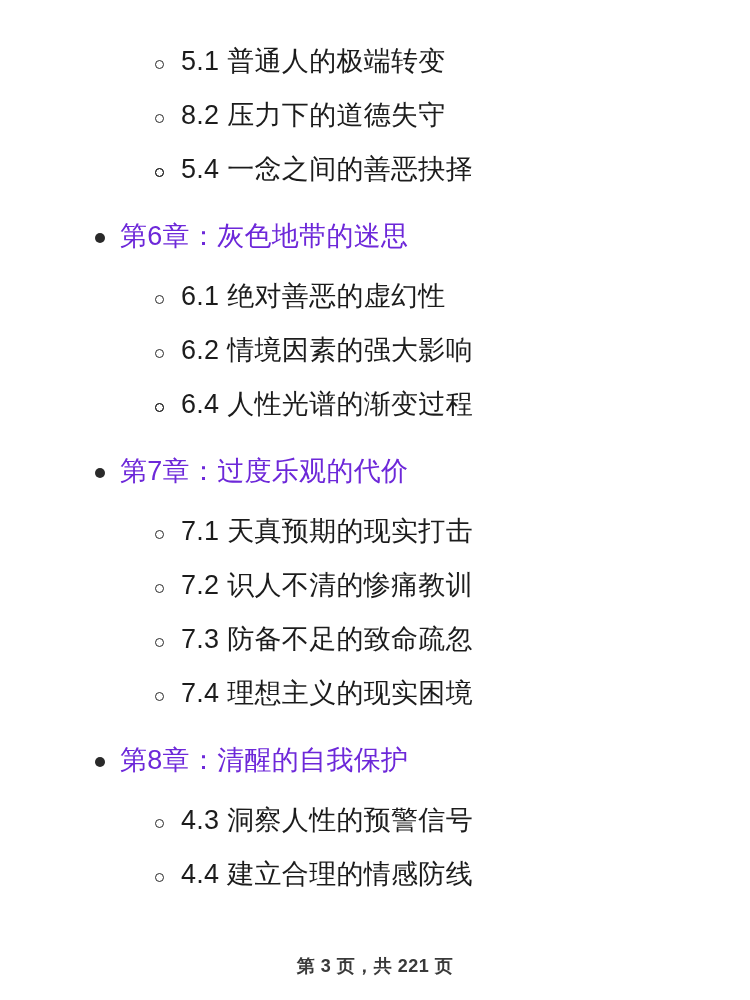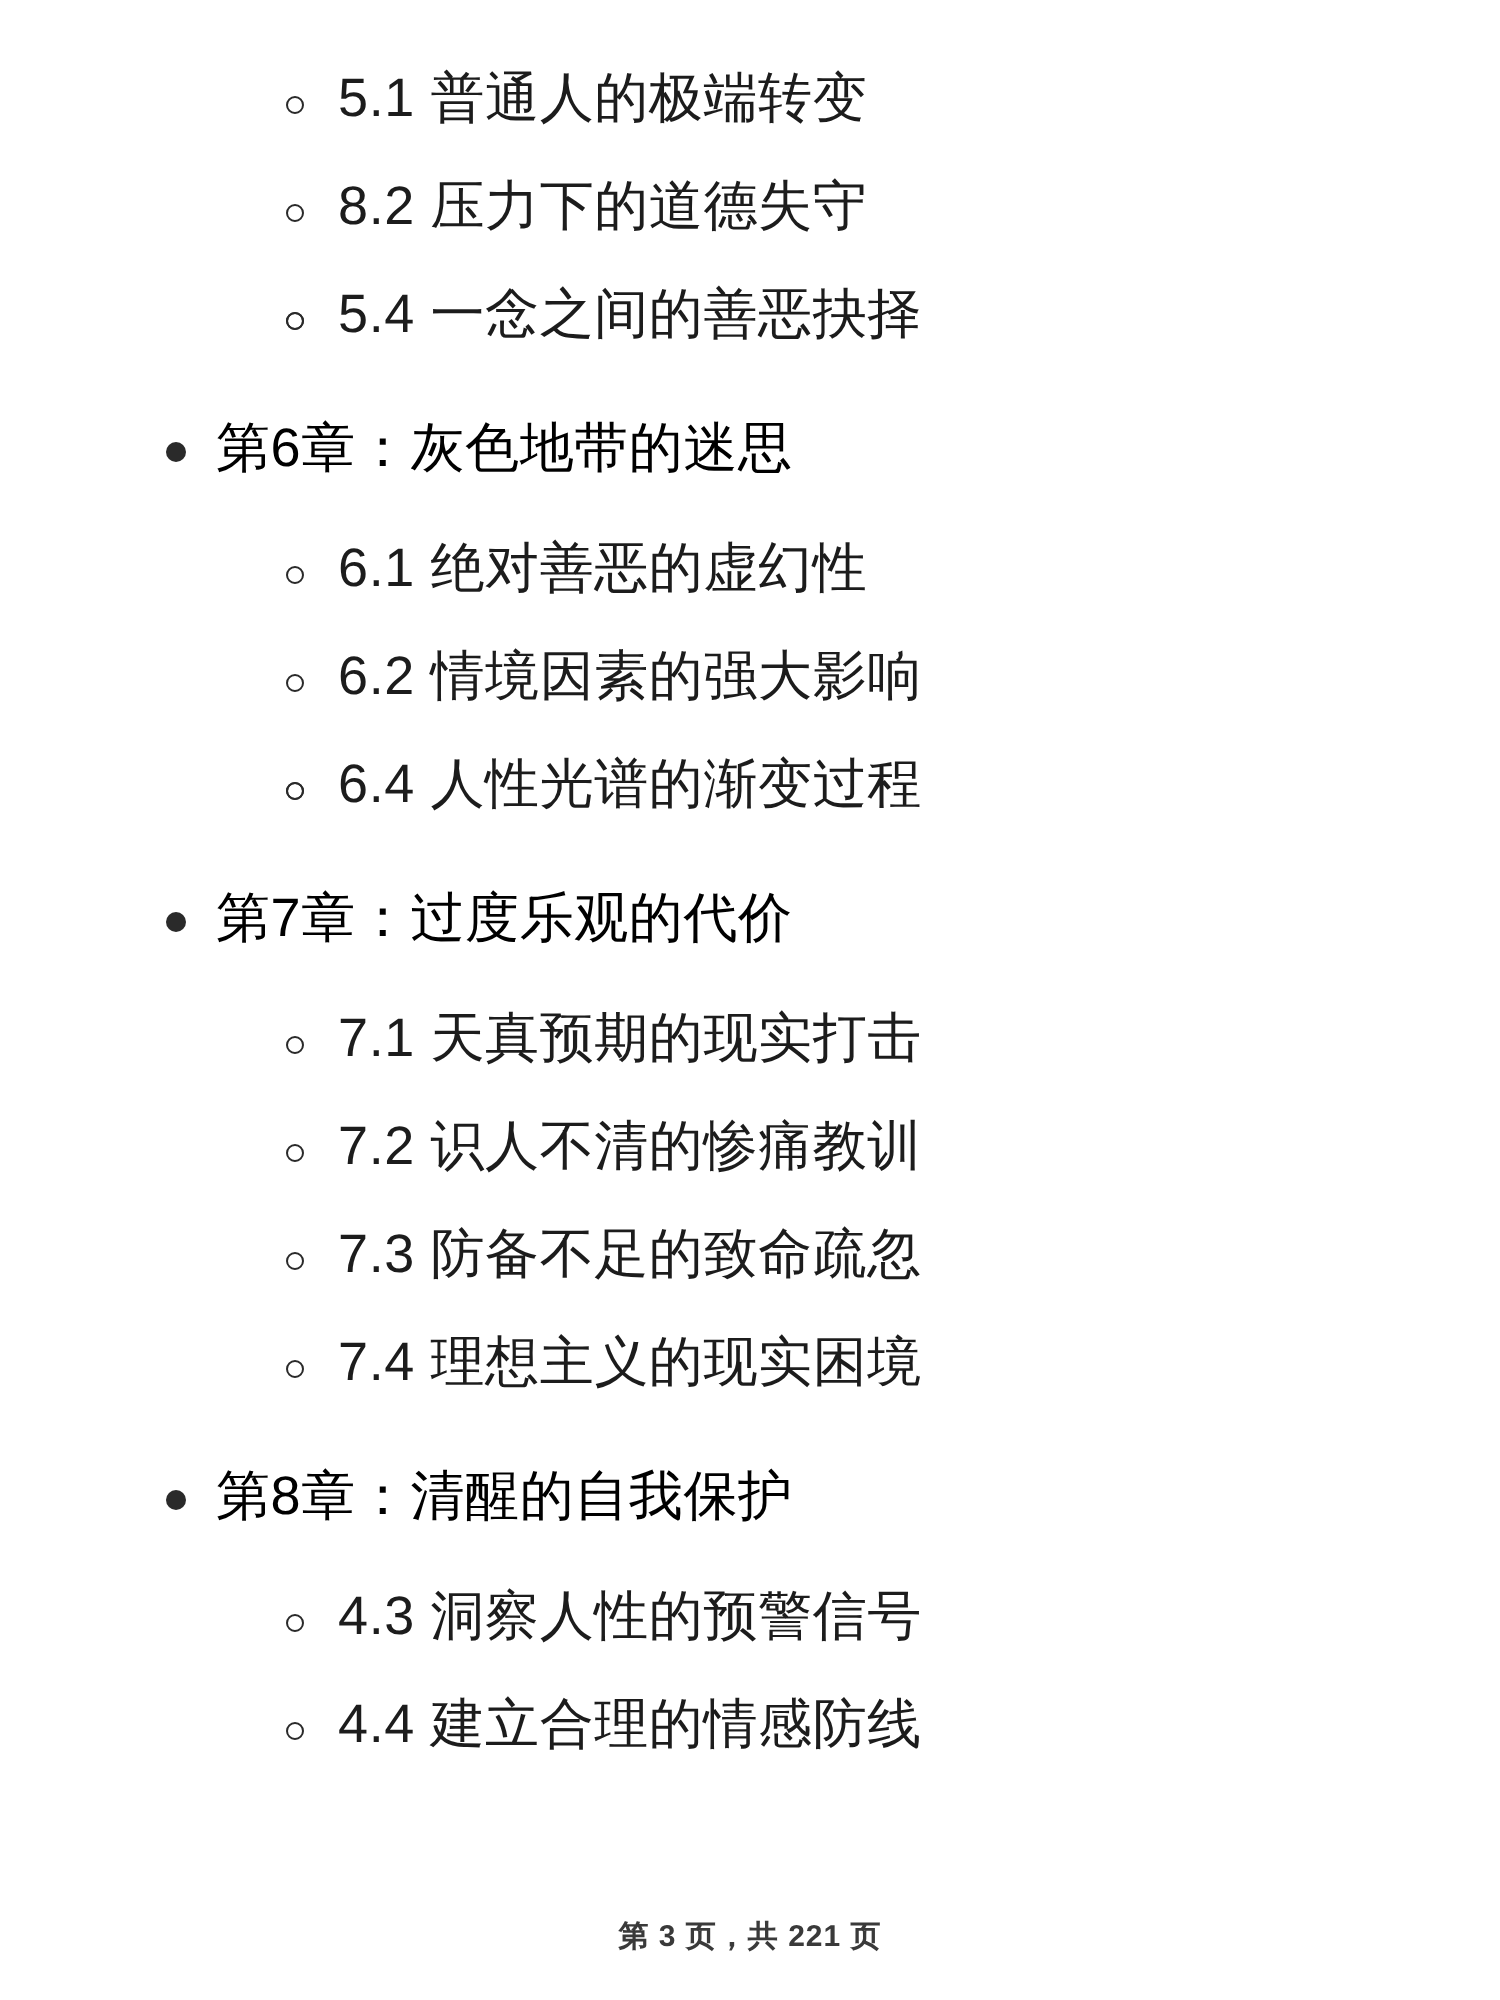--- a/index.html
+++ b/index.html
@@ -16,21 +16,21 @@
     overflow: hidden;
   }
   .page {
     width: 750px;
     height: 1000px;
     box-sizing: border-box;
     padding: 36px 40px 0 40px;
     position: relative;
   }
   .toc {
-    margin: 0;
+    margin: 12px;
     padding: 0;
     list-style: none;
   }
   
   .sub-item {
     position: relative;
     font-size: 27px;
     line-height: 1.0;
     color: #1c1c1c;
     padding-left: 129px;
@@ -46,21 +46,21 @@
     height: 9px;
     border: 1.6px solid #2a2a2a;
     border-radius: 50%;
     box-sizing: border-box;
   }
   
   .chap-item {
     position: relative;
     font-size: 27px;
     line-height: 1.0;
-    color: #000000;
+    color: #6d28d9;
     padding-left: 68px;
     margin: 40px 0 33px 0;
     letter-spacing: 0.3px;
     white-space: nowrap;
     font-weight: 400;
   }
   .chap-item .marker {
     position: absolute;
     left: 43px;
     top: 10px;
@@ -71,21 +71,21 @@
   }
   .group { margin: 0; padding: 0; }
   .group:first-child .chap-item { margin-top: 0; }
 
   .footer {
     position: absolute;
     left: 0;
     right: 0;
     bottom: 22px;
     text-align: center;
-    font-size: 15px;
+    font-size: 18px;
     font-weight: bold;
     color: #3a3a3a;
     letter-spacing: 0.5px;
   }
 </style>
 </head>
 <body>
 
 <div class="page">
 

